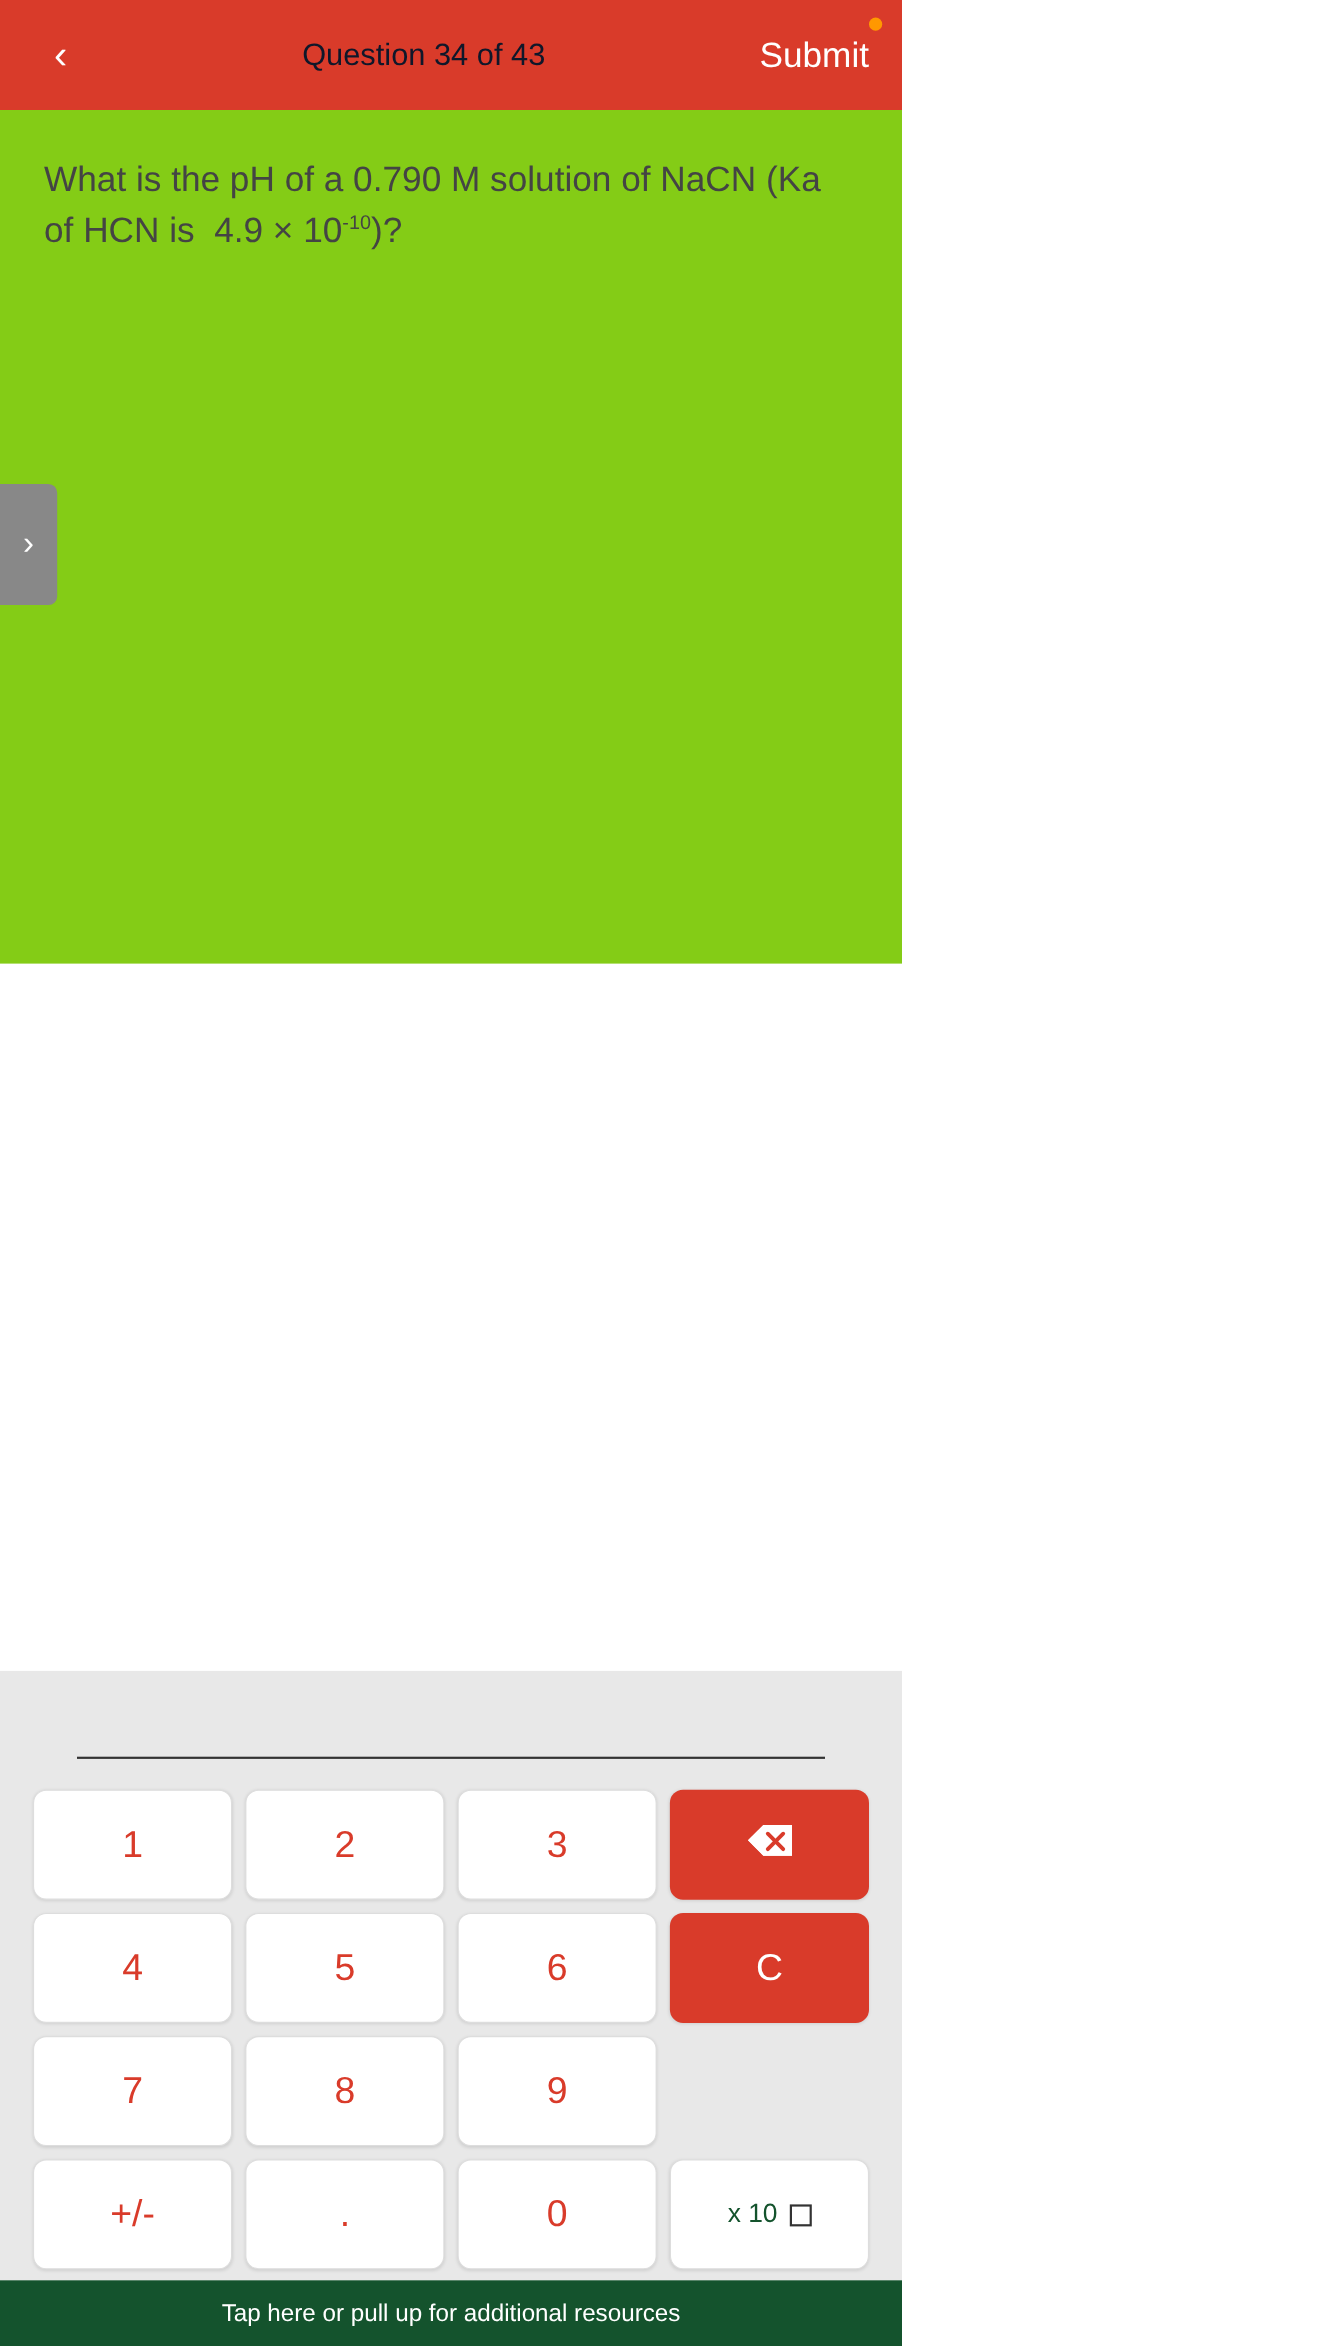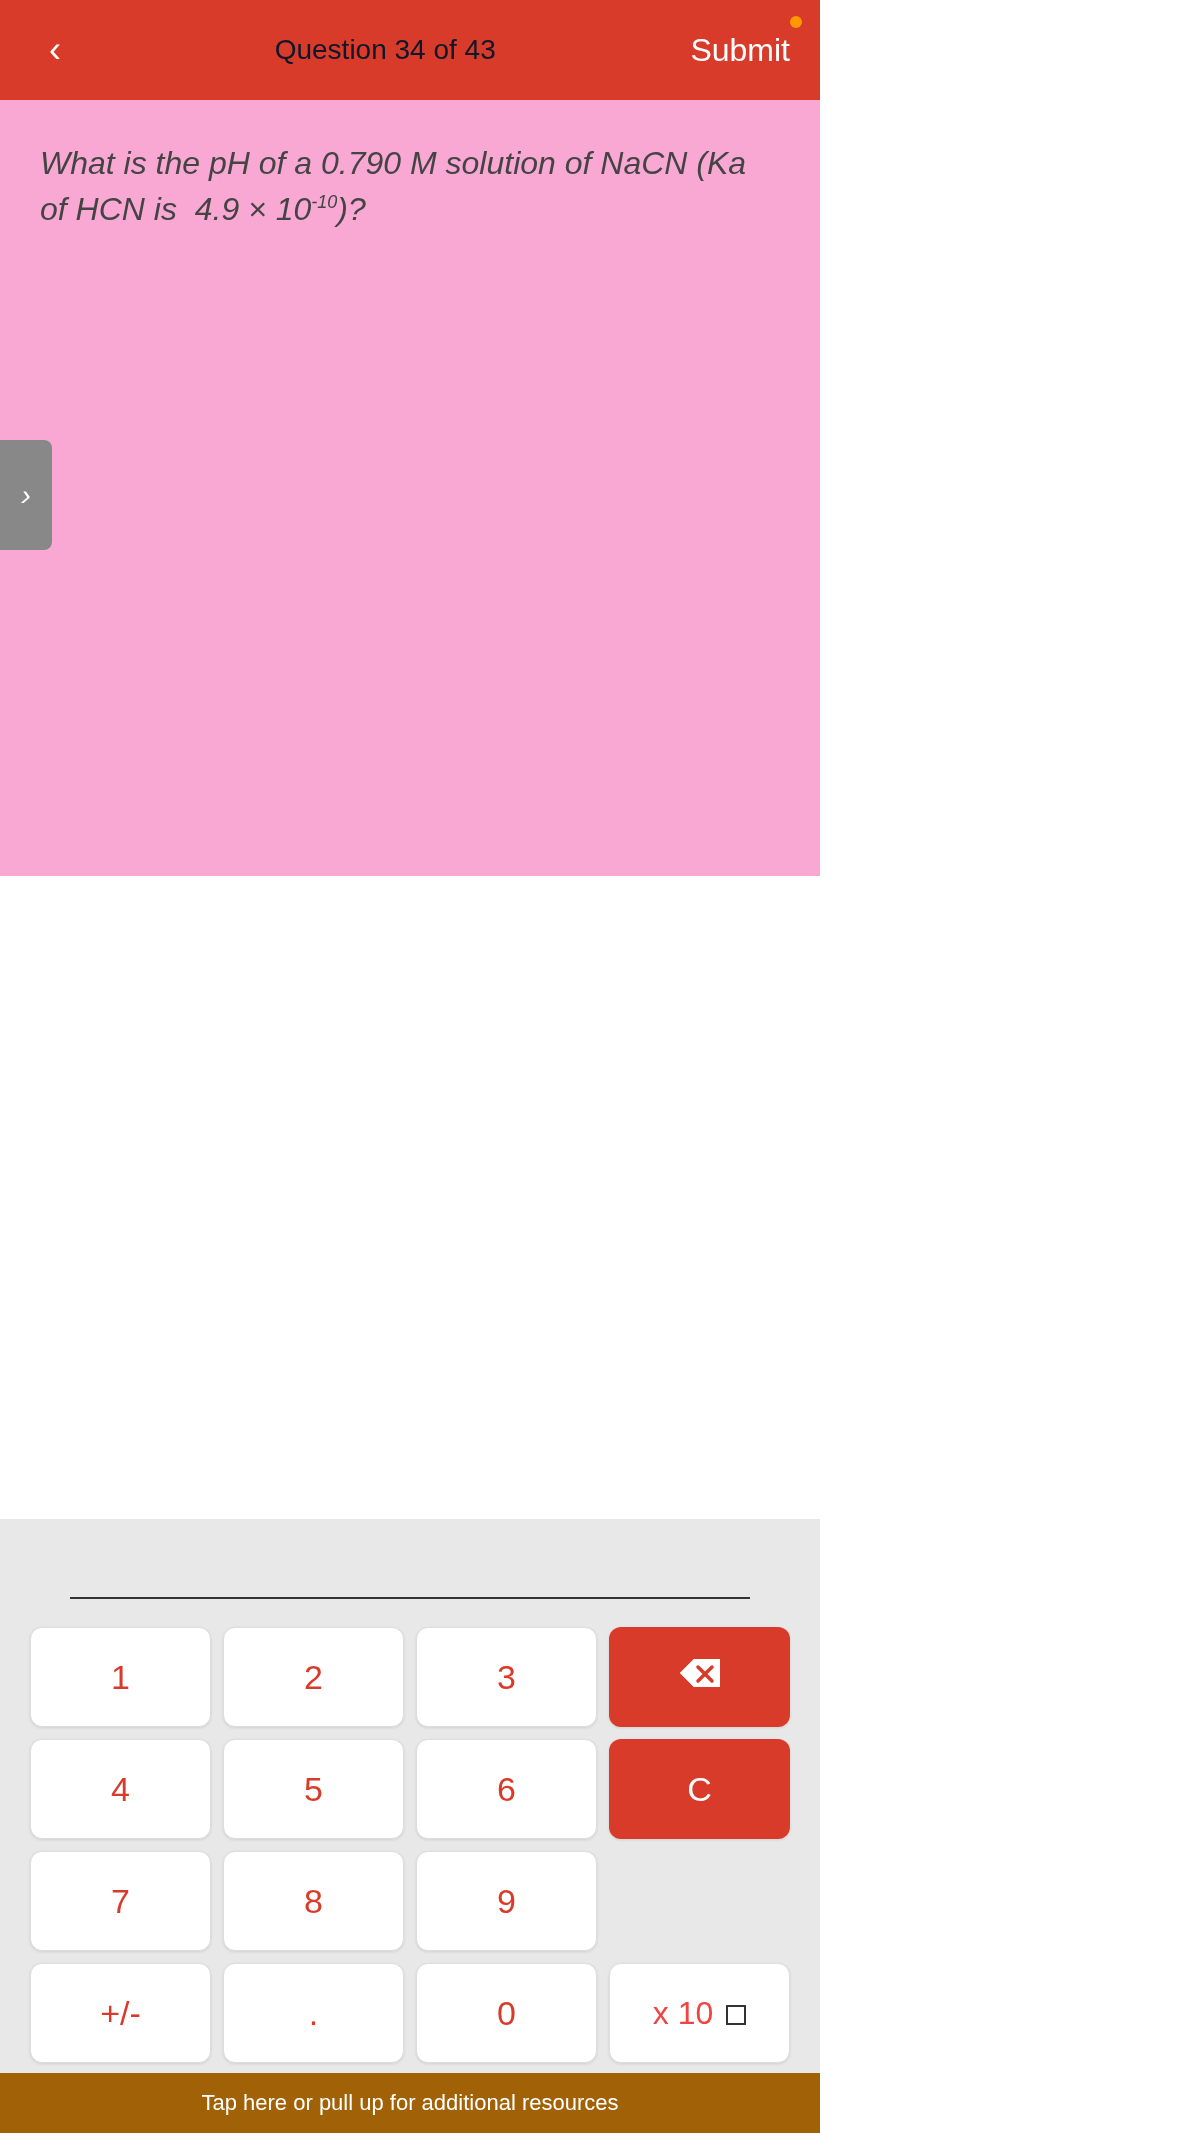--- a/index.html
+++ b/index.html
@@ -58,24 +58,23 @@
       right: 18px;
       width: 12px;
       height: 12px;
       border-radius: 50%;
       background: #ff9800;
     }
 
     
     .question-area {
       flex: 1;
-      background: #f9a8d4;
+      background: #84cc16;
       padding: 40px 40px 0 40px;
       position: relative;
-      font-style: italic;
     }
 
     .question-text {
       font-size: 32px;
       color: #444;
       line-height: 1.45;
       font-weight: 400;
     }
 
     .question-text sup {
@@ -152,36 +151,36 @@
       box-shadow: 0 1px 3px rgba(0,0,0,0.1);
     }
 
     .key-btn.red {
       background: #d93b2a;
       color: #fff;
       border: none;
     }
 
     .key-btn.x10 {
-      font-size: 32px;
-      color: #ef4444;
+      font-size: 24px;
+      color: #14532d;
     }
 
     .key-btn.x10 .x10-box {
       display: inline-block;
       width: 20px;
       height: 20px;
       border: 2px solid #333;
       margin-left: 4px;
       vertical-align: middle;
     }
 
     
     .footer {
-      background: #a16207;
+      background: #14532d;
       height: 60px;
       display: flex;
       align-items: center;
       justify-content: center;
       flex-shrink: 0;
     }
 
     .footer-text {
       color: #fff;
       font-size: 22px;

